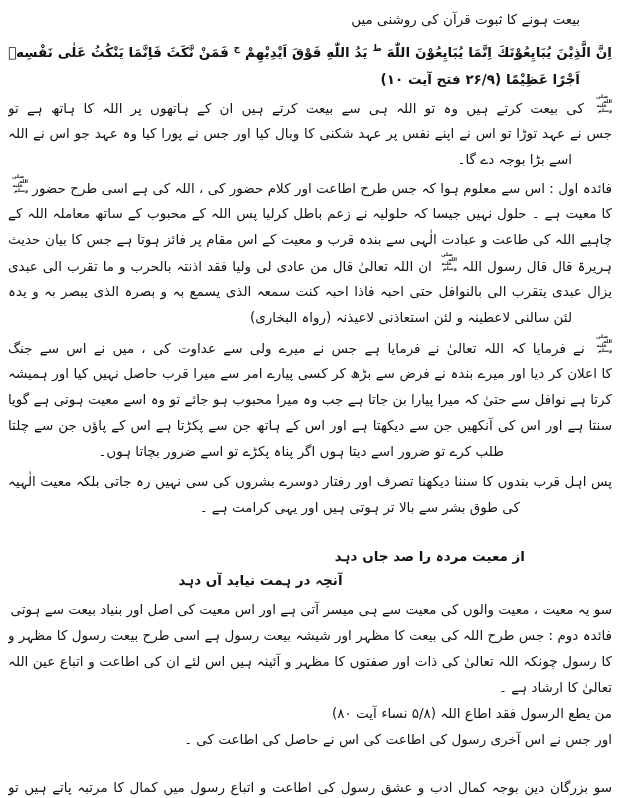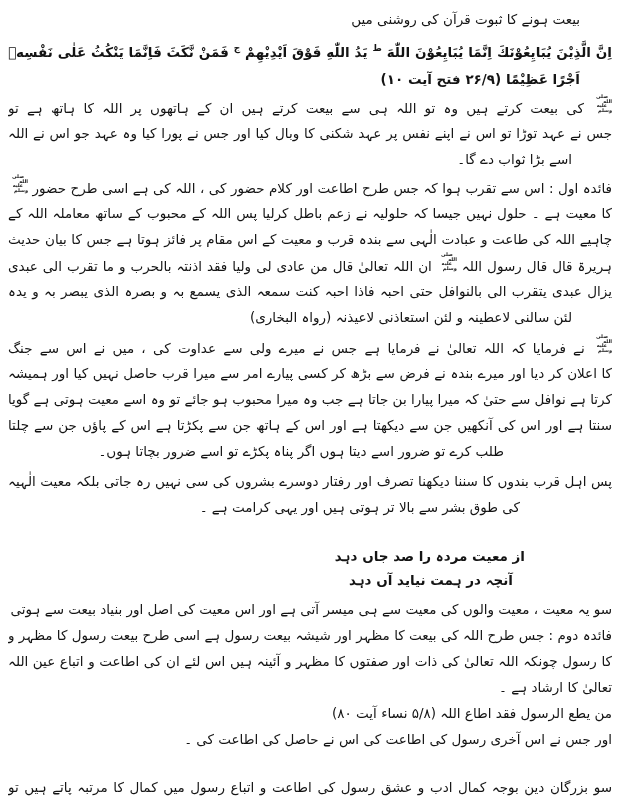--- a/index.html
+++ b/index.html
@@ -69,36 +69,36 @@
 </head>
 <body style="background: rgb(255, 255, 255);">
 
 <div class="page" style="color: rgb(20, 20, 20);">
   <div>
       <div class="line body" style="padding-right: 32px;"><span>بیعت ہونے کا ثبوت قرآن کی روشنی میں</span></div>
       <div class="line arabic just"><span>اِنَّ الَّذِيْنَ يُبَايِعُوْنَكَ اِنَّمَا يُبَايِعُوْنَ اللّٰهَ </span><span class="pause">ط</span><span> يَدُ اللّٰهِ فَوْقَ اَيْدِيْهِمْ </span><span class="pause">ج</span><span> فَمَنْ نَّكَثَ فَاِنَّمَا يَنْكُثُ عَلٰى نَفْسِهٖ </span></div>
       <div class="line arabic2" style="padding-right: 32px;"><span>اَجْرًا عَظِيْمًا (۲۶/۹ فتح آیت ۱۰)</span></div>
       <div class="line body just"><span class="saw"><span>صلى الله</span><span>عليه وسلم</span></span><span> کی بیعت کرتے ہیں وہ تو اللہ ہی سے بیعت کرتے ہیں ان کے ہاتھوں پر اللہ کا ہاتھ ہے تو</span></div>
       <div class="line body just"><span>جس نے عہد توڑا تو اس نے اپنے نفس پر عہد شکنی کا وبال کیا اور جس نے پورا کیا وہ عہد جو اس نے اللہ سے کیا تھا تو عنقریب اللہ</span></div>
-      <div class="line body" style="padding-right: 40px;"><span>اسے بڑا ثواب دے گا۔</span></div>
-      <div class="line body just" style="margin-top: 2px;"><span>فائدہ اول : اس سے تقرب ہوا کہ جس طرح اطاعت اور کلام حضور کی ، اللہ کی ہے اسی طرح حضور </span><span class="saw"><span>صلى الله</span><span>عليه وسلم</span></span></div>
+      <div class="line body" style="padding-right: 40px;"><span>اسے بڑا بوجہ دے گا۔</span></div>
+      <div class="line body just" style="margin-top: 2px;"><span>فائدہ اول : اس سے معلوم ہوا کہ جس طرح اطاعت اور کلام حضور کی ، اللہ کی ہے اسی طرح حضور </span><span class="saw"><span>صلى الله</span><span>عليه وسلم</span></span></div>
       <div class="line body just"><span>کا معیت ہے ۔ حلول نہیں جیسا کہ حلولیہ نے زعم باطل کرلیا پس اللہ کے محبوب کے ساتھ معاملہ اللہ کے ساتھ معاملہ ہے اسے یاد رکھنا</span></div>
       <div class="line body just"><span>چاہیے اللہ کی طاعت و عبادت الٰہی سے بندہ قرب و معیت کے اس مقام پر فائز ہوتا ہے جس کا بیان حدیث قدسی میں یوں ہے ۔ عن ابی</span></div>
       <div class="line body just"><span>ہریرۃ قال قال رسول اللہ </span><span class="saw"><span>صلى الله</span><span>عليه وسلم</span></span><span> ان اللہ تعالیٰ قال من عادی لی ولیا فقد اذنتہ بالحرب و ما تقرب الی عبدی بشیءٍ احب الی مما افترضتہ علیہ و لا</span></div>
       <div class="line body just"><span>یزال عبدی یتقرب الی بالنوافل حتی احبہ فاذا احبہ کنت سمعہ الذی یسمع بہ و بصرہ الذی یبصر بہ و یدہ التی یبطش بھا و رجلہ التی یمشی بھا و</span></div>
       <div class="line body" style="padding-right: 40px;"><span>لئن سالنی لاعطینہ و لئن استعاذنی لاعیذنہ (رواہ البخاری)</span></div>
       <div class="line body just" style="margin-top: 4px;"><span class="saw"><span>صلى الله</span><span>عليه وسلم</span></span><span> نے فرمایا کہ اللہ تعالیٰ نے فرمایا ہے جس نے میرے ولی سے عداوت کی ، میں نے اس سے جنگ</span></div>
       <div class="line body just"><span>کا اعلان کر دیا اور میرے بندہ نے فرض سے بڑھ کر کسی پیارے امر سے میرا قرب حاصل نہیں کیا اور ہمیشہ میرا بندہ میرا قرب حاصل</span></div>
       <div class="line body just"><span>کرتا ہے نوافل سے حتیٰ کہ میرا پیارا بن جاتا ہے جب وہ میرا محبوب ہو جائے تو وہ اسے معیت ہوتی ہے گویا میں ہی کان ہوں جن سے</span></div>
       <div class="line body just"><span>سنتا ہے اور اس کی آنکھیں جن سے دیکھتا ہے اور اس کے ہاتھ جن سے پکڑتا ہے اس کے پاؤں جن سے چلتا ہے اور اگر وہ مجھ سے</span></div>
       <div class="line body" style="padding-right: 108px;"><span>طلب کرے تو ضرور اسے دیتا ہوں اگر پناہ پکڑے تو اسے ضرور بچاتا ہوں۔</span></div>
       <div class="line body just" style="margin-top: 4px;"><span>پس اہل قرب بندوں کا سننا دیکھنا تصرف اور رفتار دوسرے بشروں کی سی نہیں رہ جاتی بلکہ معیت الٰہیہ کے باعث وہ قوتیں اس بندہ مقرب</span></div>
       <div class="line body" style="padding-right: 92px;"><span>کی طوق بشر سے بالا تر ہوتی ہیں اور یہی کرامت ہے ۔</span></div>
       <div class="line couplet" style="padding-right: 87px; margin-top: 24px;"><span>از معیت مردہ را صد جاں دہد</span></div>
-      <div class="line couplet" style="padding-right: 99px;"><span>آنچہ در ہمت نیاید آں دہد</span></div>
+      <div class="line couplet" style="padding-right: 99px; text-align: center;"><span>آنچہ در ہمت نیاید آں دہد</span></div>
       <div class="line body" style="margin-top: 4px;"><span>سو یہ معیت ، معیت والوں کی معیت سے ہی میسر آتی ہے اور اس معیت کی اصل اور بنیاد بیعت سے ہوتی ہے ۔</span></div>
       <div class="line body just"><span>فائدہ دوم : جس طرح اللہ کی بیعت کا مظہر اور شیشہ بیعت رسول ہے اسی طرح بیعت رسول کا مظہر و آئینہ پیر و مرشد کی بیعت ہے اللہ</span></div>
       <div class="line body just"><span>کا رسول چونکہ اللہ تعالیٰ کی ذات اور صفتوں کا مظہر و آئینہ ہیں اس لئے ان کی اطاعت و اتباع عین اللہ کی اطاعت ہے جیسا کہ اللہ</span></div>
       <div class="line body"><span>تعالیٰ کا ارشاد ہے ۔</span></div>
       <div class="line body"><span>من یطع الرسول فقد اطاع اللہ (۵/۸ نساء آیت ۸۰)</span></div>
       <div class="line body"><span>اور جس نے اس آخری رسول کی اطاعت کی اس نے حاصل کی اطاعت کی ۔</span></div>
       <div class="line body just" style="margin-top: 22px;"><span>سو بزرگان دین بوجہ کمال ادب و عشق رسول کی اطاعت و اتباع رسول میں کمال کا مرتبہ پاتے ہیں تو حضورؐ کے فیض اور کرم سے حضور</span></div>
     </div>
 </div>
 

